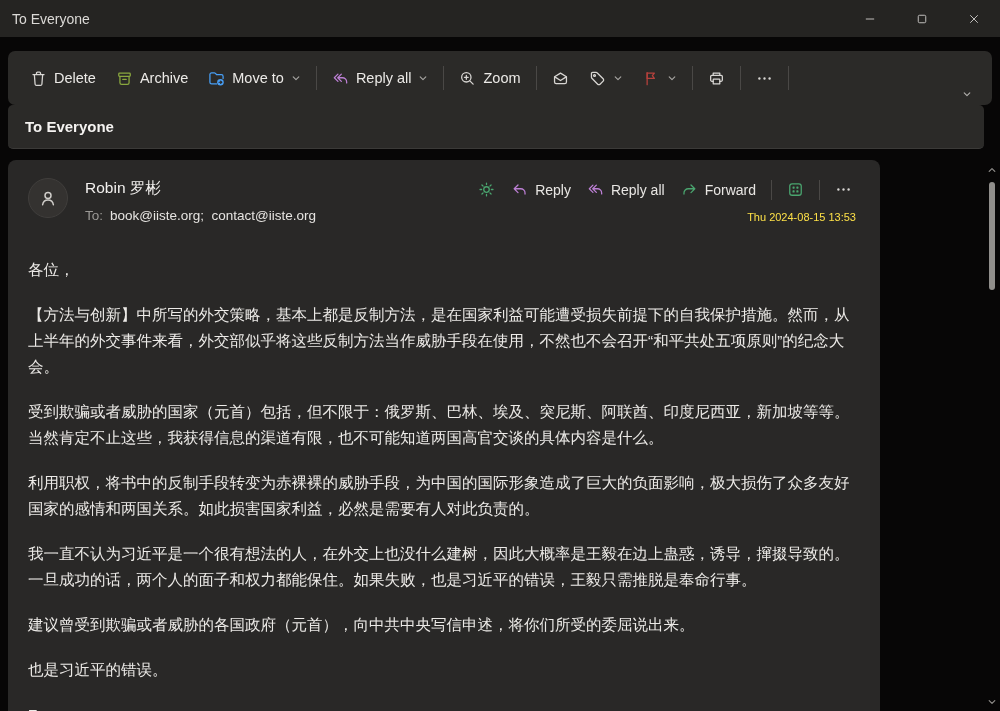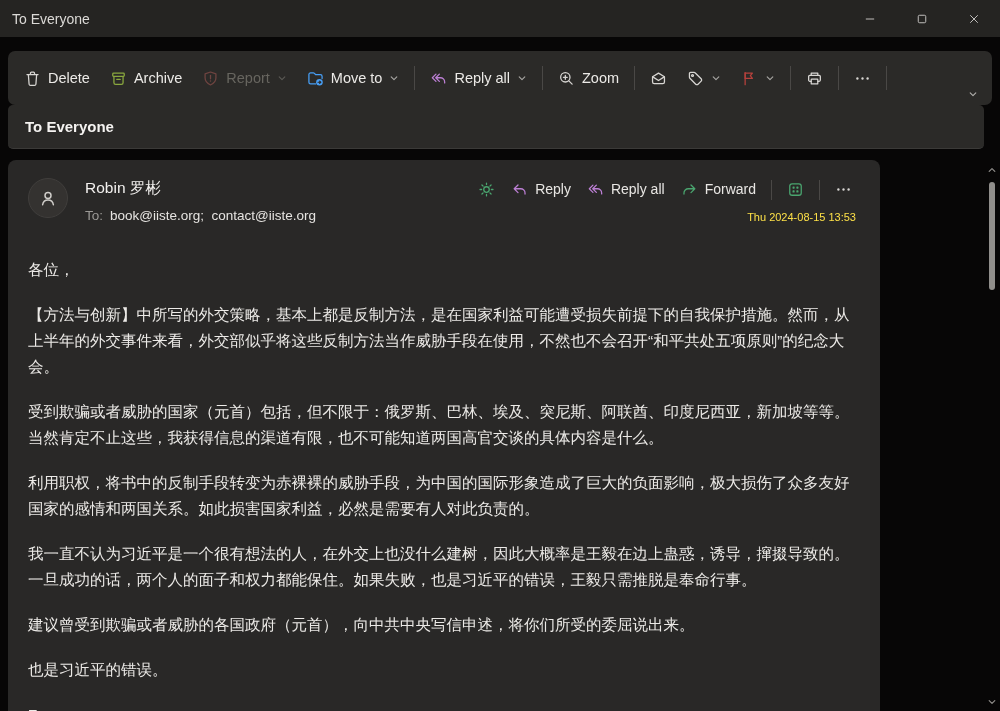--- a/index.html
+++ b/index.html
@@ -17,21 +17,21 @@
   .titlebar-title { margin-left:12px; font-size:14px; color:#dcdad7; }
   .win-controls { margin-left:auto; display:flex; height:100%; }
   .win-btn {
     width:52px; height:100%; display:flex; align-items:center; justify-content:center;
     background:transparent; border:none; color:#cfcdca; cursor:pointer;
   }
   
   .toolbar {
     position:absolute; top:51px; left:8px; right:8px; height:54px;
     background:#2b2a28; border-radius:7px;
-    display:flex; align-items:center; padding:0 6px;
+    display:flex; align-items:center; padding:0 12px;
   }
   .tb-btn {
     display:flex; align-items:center; gap:7px; padding:7px 10px; border-radius:5px;
     background:transparent; border:none; color:#eceae7; font-size:14.5px;
     font-family:inherit; cursor:pointer; white-space:nowrap;
   }
   .tb-btn.disabled { color:#67655f; cursor:default; }
   .tb-sep { width:1px; height:24px; background:#4a4846; margin:0 5px; flex:none; }
   .chev { color:#a9a7a4; display:flex; }
   .tb-btn.disabled .chev { color:#5c5a56; }
@@ -69,21 +69,21 @@
   }
   .avatar .ic { width:20px; height:20px; }
   .sender-block { margin-left:17px; min-width:0; }
   .sender-name { font-size:15.5px; color:#f2f0ee; cursor:pointer; }
   .to-line { margin-top:9px; font-size:13.5px; }
   .to-label { color:#9b9996; margin-right:7px; }
   .recipients { color:#e6e4e1; white-space:pre-wrap; cursor:pointer; }
   .header-right { margin-left:auto; text-align:right; flex:none; }
   .actions-row { display:flex; align-items:center; justify-content:flex-end; gap:8px; }
   .act-btn {
-    display:flex; gap:7px; background:none; border:none;
+    display:flex; align-items:center; gap:7px; background:none; border:none;
     color:#e8e6e3; font-size:14px; font-family:inherit; cursor:pointer; padding:3px 4px;
   }
   .act-sep { width:1px; height:20px; background:#4a4846; margin:0 3px; }
   .timestamp { margin-top:10px; font-size:11px; color:#fde047; }
   
   .msg-body {
     padding:34px 24px 0 20px; font-size:15.5px; line-height:26px; color:#eceae7;
   }
   .body-para { margin:0 0 19px 0; }
   
@@ -131,33 +131,20 @@
         <path d="M2.8 4.3h10.4M6.1 4.1V3c0-.5.4-.9.9-.9h2c.5 0 .9.4.9.9v1.1M4.1 4.3l.7 9.1c.1.6.6 1.1 1.2 1.1h4c.6 0 1.1-.5 1.2-1.1l.7-9.1"></path>
       </svg>
       <span>Delete</span>
     </button>
     <button class="tb-btn">
       <svg class="ic c-green" viewBox="0 0 16 16" fill="none" stroke="currentColor" stroke-width="1.2" stroke-linecap="round" stroke-linejoin="round">
         <rect x="2.6" y="2.9" width="10.8" height="3.1" rx="0.8"></rect>
         <path d="M3.7 6.2v5.7c0 .9.7 1.6 1.6 1.6h5.4c.9 0 1.6-.7 1.6-1.6V6.2M6.4 8.9h3.2"></path>
       </svg>
       <span>Archive</span>
-    </button>
-    <button class="tb-btn disabled">
-      <svg class="ic c-redDim" viewBox="0 0 16 16" fill="none" stroke="currentColor" stroke-width="1.2" stroke-linecap="round" stroke-linejoin="round">
-        <path d="M8 1.9l5.1 1.8v3.7c0 3.3-2.1 5.4-5.1 6.7-3-1.3-5.1-3.4-5.1-6.7V3.7L8 1.9z"></path>
-        <path d="M8 5.1v3.2"></path>
-          <circle cx="8" cy="10.4" r="0.7" fill="currentColor" stroke="none"></circle>
-      </svg>
-      <span>Report</span>
-      <span class="chev">
-          <svg class="ic-sm" viewBox="0 0 10 10" fill="none" stroke="currentColor" stroke-width="1.1" stroke-linecap="round" stroke-linejoin="round">
-            <path d="M2.2 3.8L5 6.6l2.8-2.8"></path>
-          </svg>
-        </span>
     </button>
     <button class="tb-btn">
       <svg class="ic c-blue" viewBox="0 0 16 16" fill="none" stroke="currentColor" stroke-width="1.2" stroke-linecap="round" stroke-linejoin="round">
         <path d="M14.2 8V6c0-.9-.7-1.6-1.6-1.6H8.2L7 3.2c-.3-.3-.7-.5-1.1-.5H3.4c-.9 0-1.6.7-1.6 1.6v7.2c0 .9.7 1.6 1.6 1.6h4.6"></path>
         <circle cx="11.7" cy="11.5" r="3.1" fill="currentColor" stroke="none"></circle>
         <path d="M10.4 11.5h2.5M11.9 10.4l1.1 1.1-1.1 1.1" stroke="#2b2a28" stroke-width="1.1"></path>
       </svg>
       <span>Move to</span>
       <span class="chev">
           <svg class="ic-sm" viewBox="0 0 10 10" fill="none" stroke="currentColor" stroke-width="1.1" stroke-linecap="round" stroke-linejoin="round">

